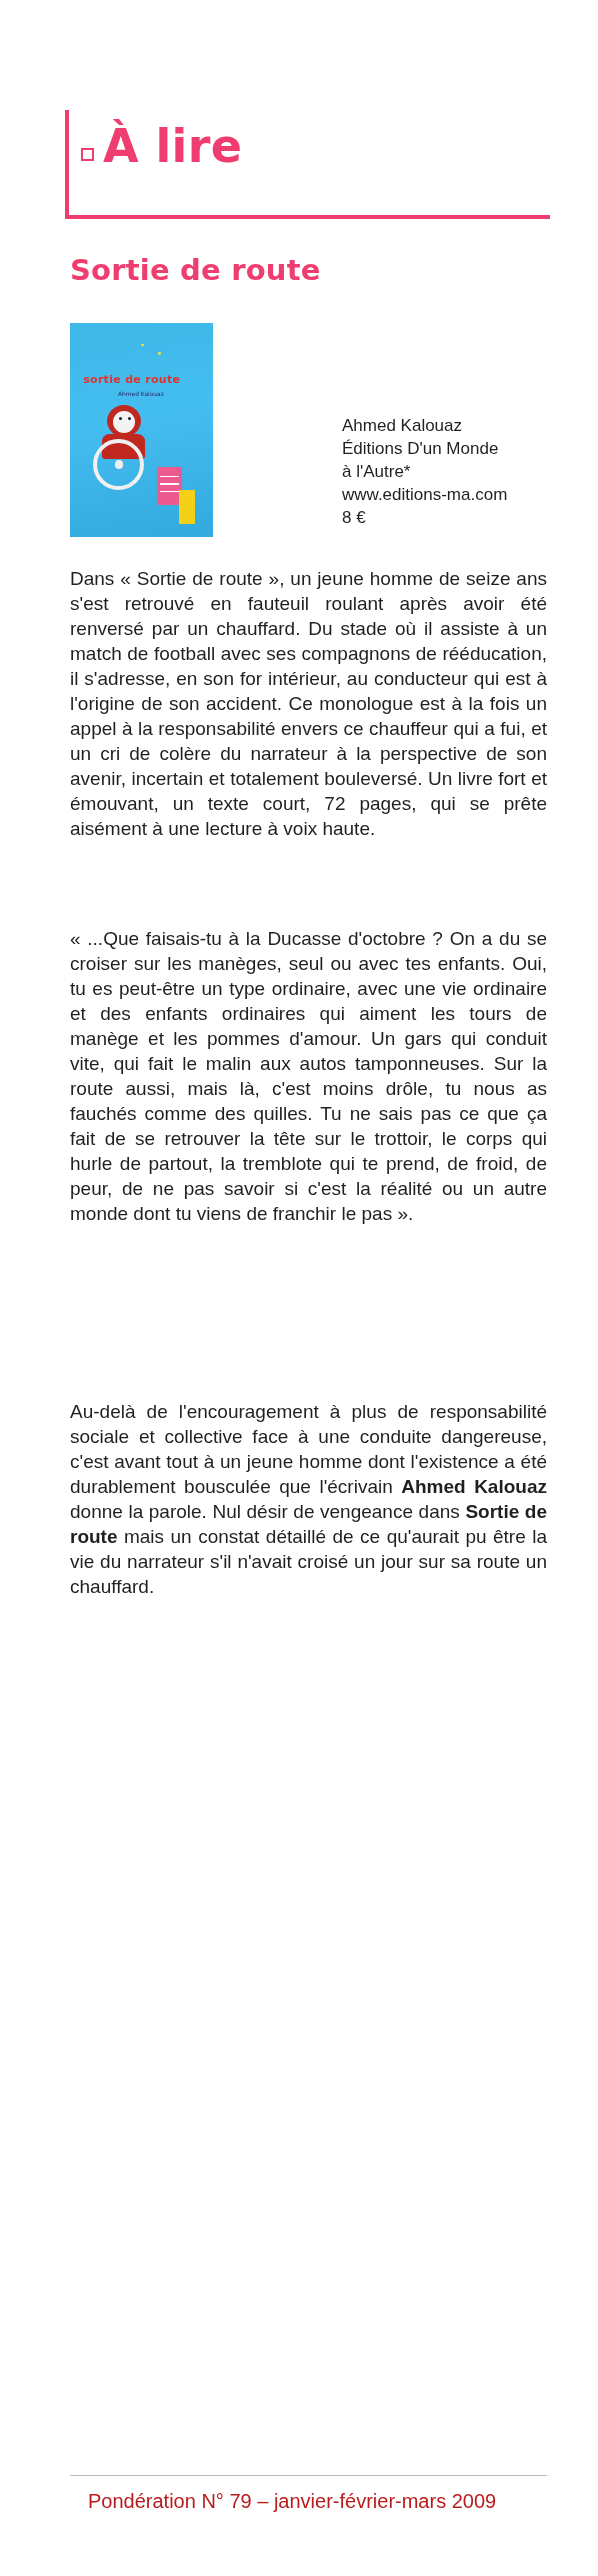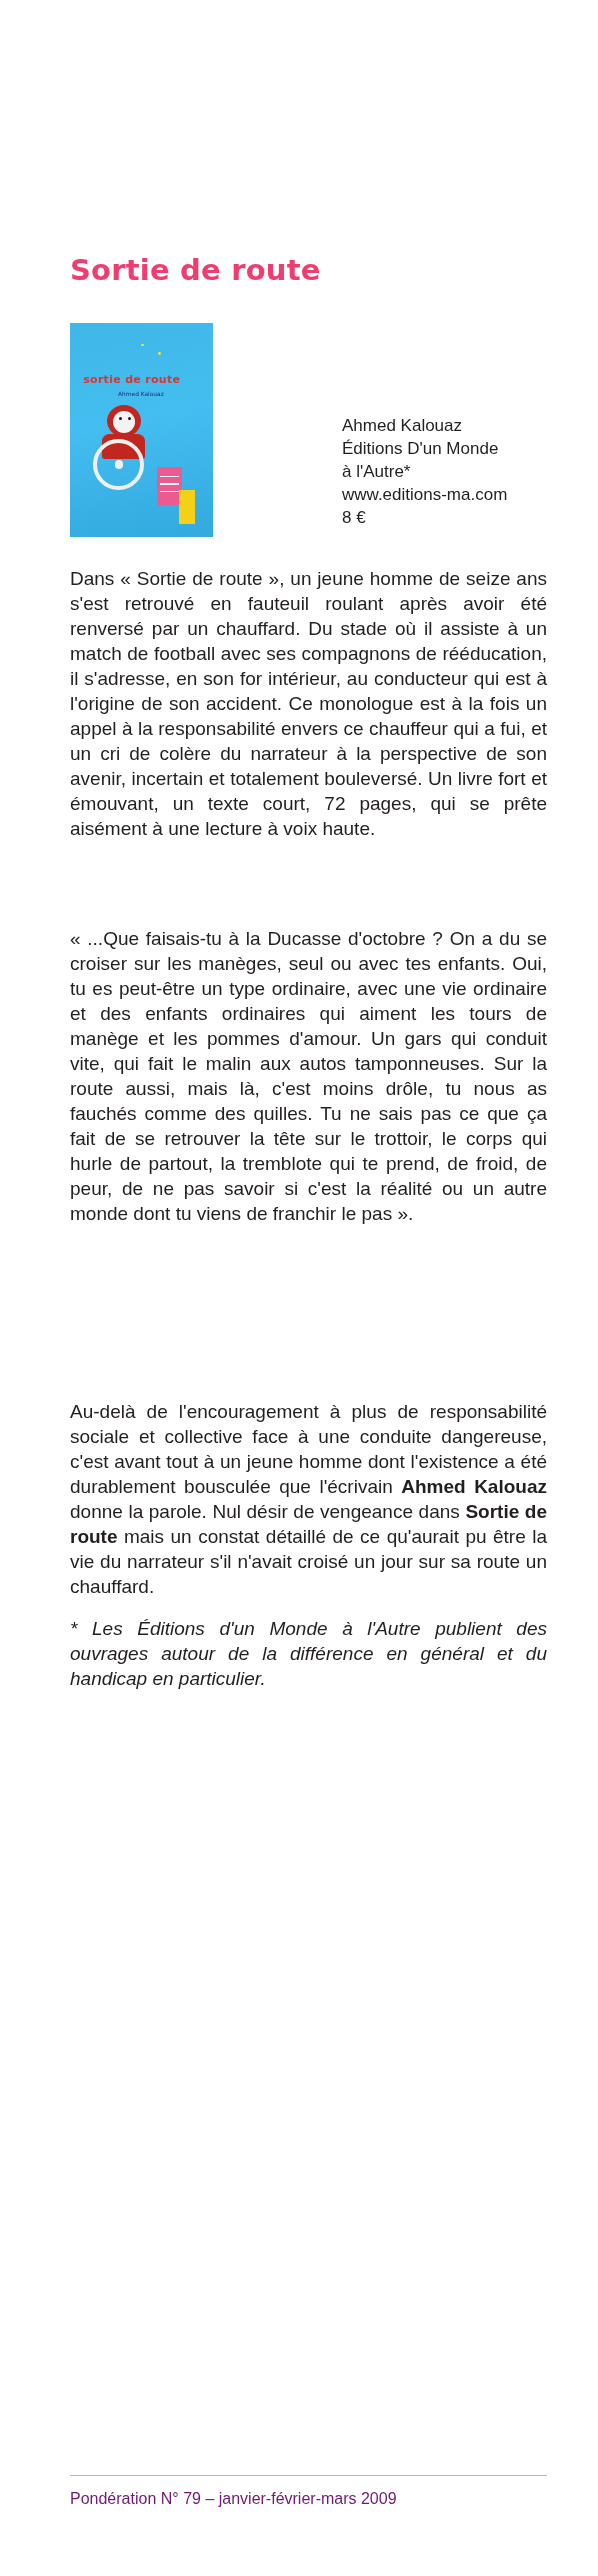--- a/index.html
+++ b/index.html
@@ -224,32 +224,38 @@
   .footer-rule {
     position: absolute;
     left: 70px;
     top: 2475px;
     width: 477px;
     height: 0.7px;
     background: #b9b9b9;
   }
   .footer {
     position: absolute;
-    left: 70px;
+    left: 88px;
     top: 2490px;
     width: 477px;
-    font-size: 16px;
-    color: #701a75;
+    font-size: 20px;
+    color: #b91c1c;
   }
 </style>
 </head>
 <body>
 
 <div class="page">
 
+  <div class="header">
+    <div class="header-rule-left"></div>
+    <div class="header-rule-bottom"></div>
+    <div class="header-square"></div>
+    <div class="header-title">À lire</div>
+  </div>
 
   <div class="article-title">Sortie de route</div>
 
   <div class="cover">
     <div class="cover-speck" style="left:71px; top:20.6px;"></div>
     <div class="cover-speck" style="left:88px; top:29px;"></div>
     <div class="cover-title">sortie de route</div>
     <div class="cover-author">Ahmed Kalouaz</div>
 
     <div class="cover-figure">
@@ -277,19 +283,18 @@
     <div>www.editions-ma.com</div>
     <div>8 €</div>
   </div>
 
   <div class="col p1">Dans « Sortie de route », un jeune homme de seize ans s'est retrouvé en fauteuil roulant après avoir été renversé par un chauffard. Du stade où il assiste à un match de football avec ses compagnons de rééducation, il s'adresse, en son for intérieur, au conducteur qui est à l'origine de son accident. Ce monologue est à la fois un appel à la responsabilité envers ce chauffeur qui a fui, et un cri de colère du narrateur à la perspective de son avenir, incertain et totalement bouleversé. Un livre fort et émouvant, un texte court, 72 pages, qui se prête aisément à une lecture à voix haute.</div>
 
   <div class="col p2">« ...Que faisais-tu à la Ducasse d'octobre ? On a du se croiser sur les manèges, seul ou avec tes enfants. Oui, tu es peut-être un type ordinaire, avec une vie ordinaire et des enfants ordinaires qui aiment les tours de manège et les pommes d'amour. Un gars qui conduit vite, qui fait le malin aux autos tamponneuses. Sur la route aussi, mais là, c'est moins drôle, tu nous as fauchés comme des quilles. Tu ne sais pas ce que ça fait de se retrouver la tête sur le trottoir, le corps qui hurle de partout, la tremblote qui te prend, de froid, de peur, de ne pas savoir si c'est la réalité ou un autre monde dont tu viens de franchir le pas ».</div>
 
   <div class="col p3"><span>Au-delà de l'encouragement à plus de responsabilité sociale et collective face à une conduite dangereuse, c'est avant tout à un jeune homme dont l'existence a été durablement bousculée que l'écrivain </span><b>Ahmed Kalouaz</b><span> donne la parole. Nul désir de vengeance dans </span><b>Sortie de route</b><span> mais un constat détaillé de ce qu'aurait pu être la vie du narrateur s'il n'avait croisé un jour sur sa route un chauffard.</span></div>
 
-  <div class="col p4">* Les Éditions d'un Monde à l'Autre publient des ouvrages autour de la différence en général et du handicap en particulier.</div>
 
   <div class="footer-rule"></div>
   <div class="footer">Pondération N° 79 – janvier-février-mars 2009</div>
 
 </div>
 
 
 </body></html>

